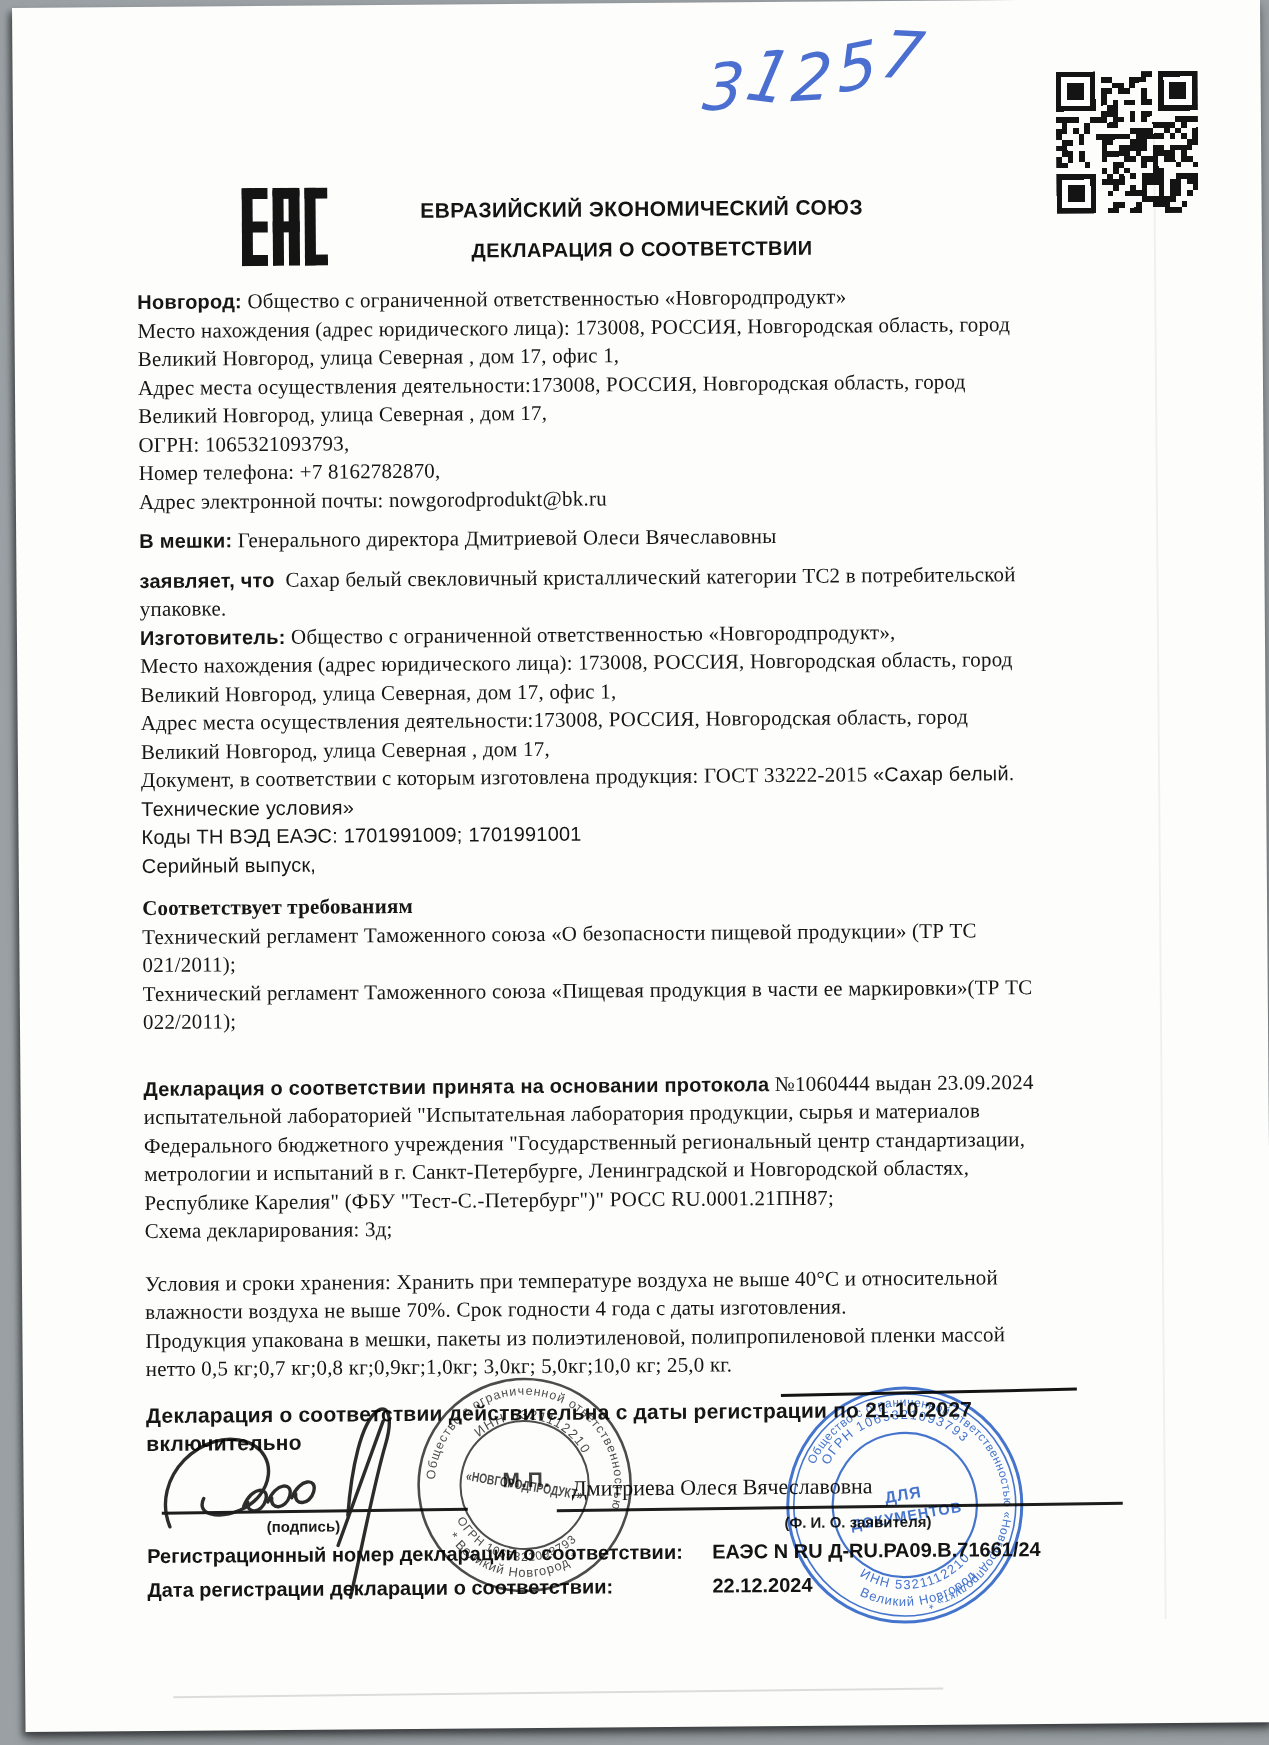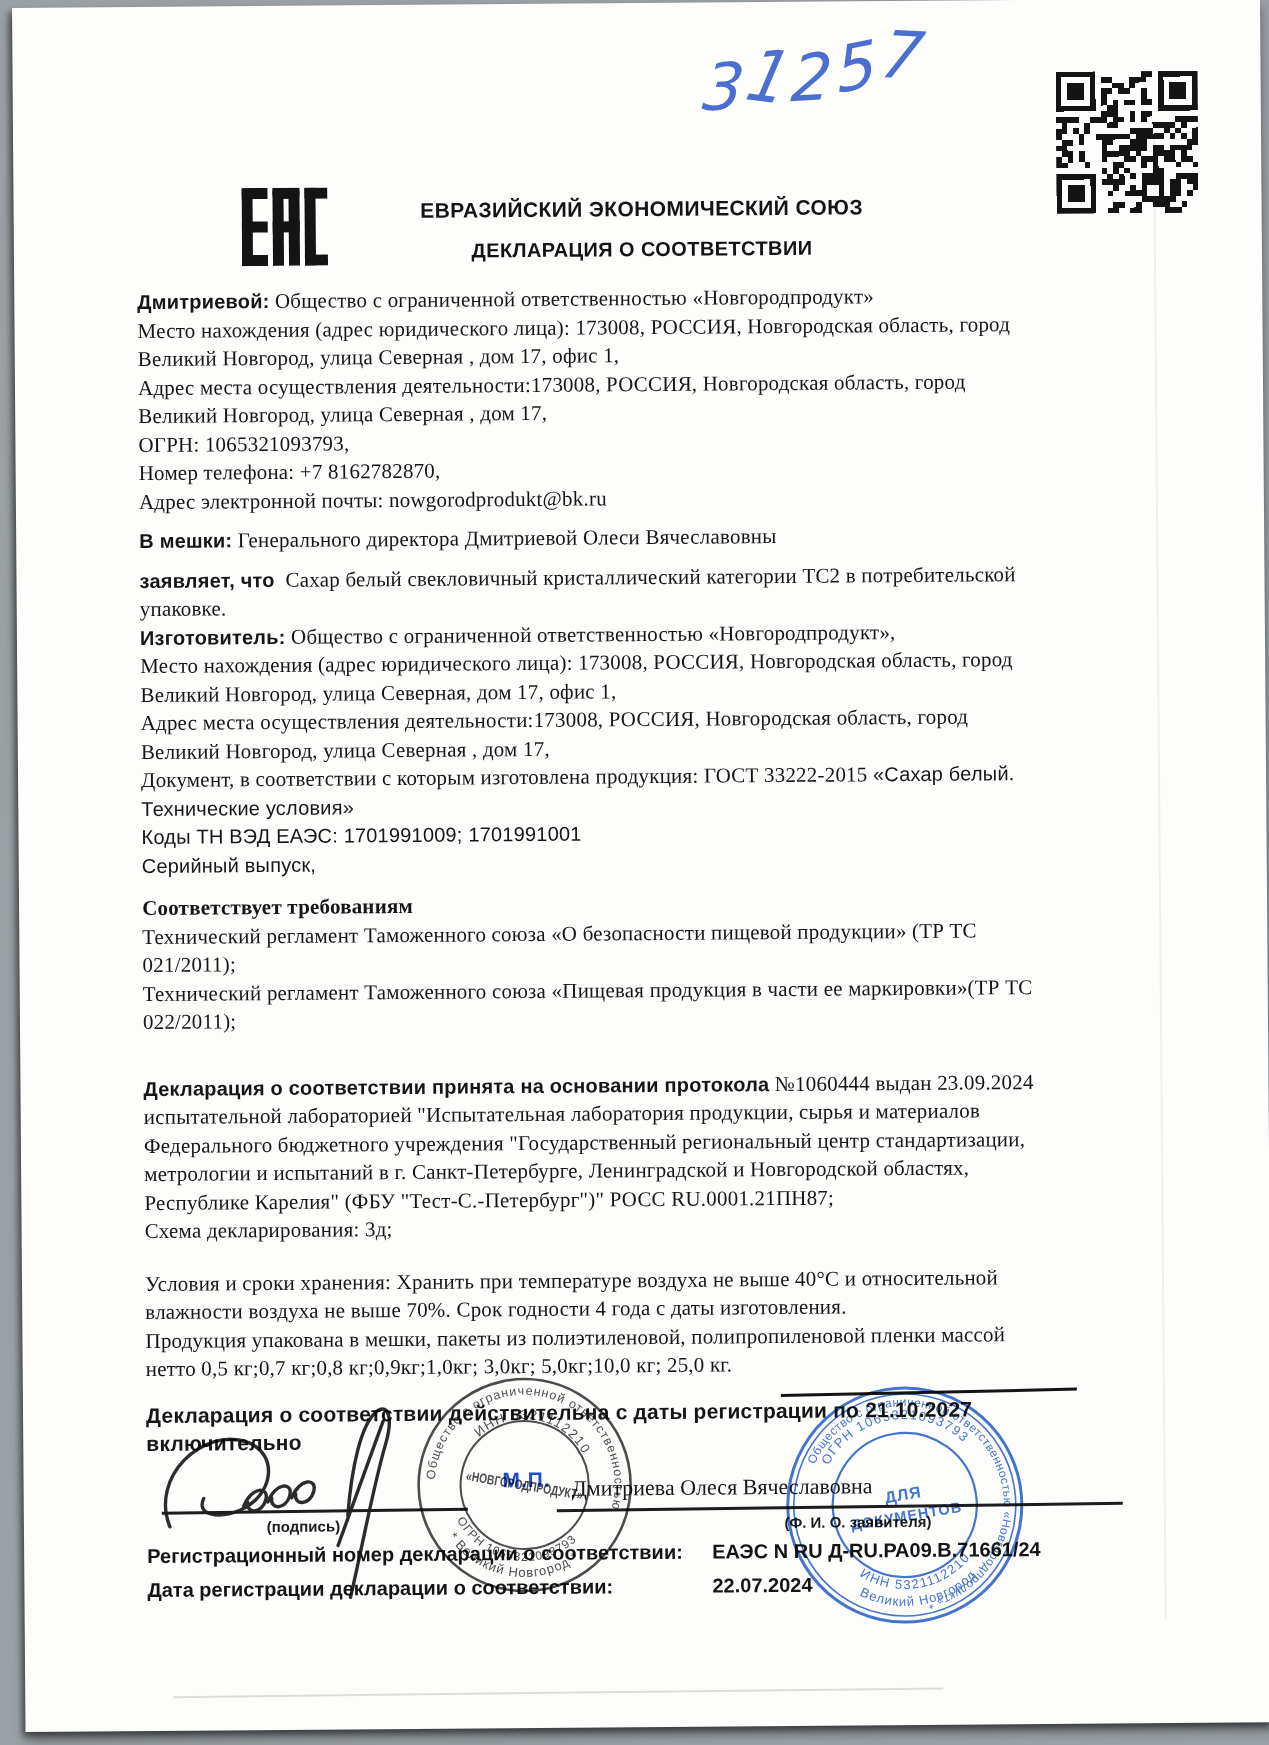--- a/index.html
+++ b/index.html
@@ -57,21 +57,21 @@
   .sigline.l2{left:533px;width:566px;transform:rotate(-.3deg);}
   .cap{position:absolute;font-family:"Liberation Sans","DejaVu Sans",sans-serif;
        font-size:15px;font-weight:700;color:#1a1a1a;text-align:center;top:1512px;}
   .cap.sig{left:182px;width:195px;}
   .cap.fio{left:700px;width:268px;}
   .fio-name{position:absolute;left:548px;top:1472px;font-size:22px;color:#161616;white-space:nowrap;}
   .regrow{position:absolute;left:123px;width:1080px;font-family:"Liberation Sans","DejaVu Sans",sans-serif;
           font-weight:700;font-size:20px;color:#141414;white-space:nowrap;}
   .regrow .val{position:absolute;left:565px;top:0;}
   .mp{position:absolute;left:466px;top:1464px;width:74px;text-align:center;
-      font-family:"Liberation Sans","DejaVu Sans",sans-serif;font-weight:700;font-size:21px;color:#1d4ed8;letter-spacing:1px;}
+      font-family:"Liberation Sans","DejaVu Sans",sans-serif;font-weight:700;font-size:21px;color:#404040;letter-spacing:1px;}
   .stamp{position:absolute;mix-blend-mode:multiply;}
   .stamp.black{left:386px;top:1366px;opacity:.86;}
   .stamp.blue{left:756px;top:1379px;opacity:.92;}
   .sig-svg{position:absolute;left:128px;top:1392px;mix-blend-mode:multiply;}
   .st-sans{font-family:"Liberation Sans","DejaVu Sans",sans-serif;}
 </style>
 </head>
 <body>
 
 <div class="page">
@@ -320,21 +320,21 @@
         </g>
       </svg>
   </div>
 
   <div class="hdr">
     <div class="h1">ЕВРАЗИЙСКИЙ ЭКОНОМИЧЕСКИЙ СОЮЗ</div>
     <div class="h2">ДЕКЛАРАЦИЯ О СООТВЕТСТВИИ</div>
   </div>
 
   <div class="bodytext">
-    <div class="ln"><span class="b-sans">Дмитриевой:</span> <span>Общество с ограниченной ответственностью «Новгородпродукт»</span></div>
+    <div class="ln"><span class="b-sans">Новгород:</span> <span>Общество с ограниченной ответственностью «Новгородпродукт»</span></div>
     <div class="ln">Место нахождения (адрес юридического лица): 173008, РОССИЯ, Новгородская область, город</div>
     <div class="ln">Великий Новгород, улица Северная ,  дом 17, офис 1,</div>
     <div class="ln">Адрес места осуществления деятельности:173008, РОССИЯ, Новгородская область, город</div>
     <div class="ln">Великий Новгород, улица Северная ,  дом 17,</div>
     <div class="ln">ОГРН: 1065321093793,</div>
     <div class="ln">Номер телефона: +7 8162782870,</div>
     <div class="ln">Адрес электронной почты: nowgorodprodukt@bk.ru</div>
 
     <div class="ln gap-s"><span class="b-sans">В мешки:</span> <span>Генерального директора Дмитриевой Олеси Вячеславовны</span></div>
 
@@ -391,21 +391,21 @@
   <div class="fio-name">Дмитриева Олеся Вячеславовна</div>
   <div class="cap fio">(Ф. И. О. заявителя)</div>
   <div class="mp">М.П.</div>
 
   <div class="regrow" style="top:1538px;">
     <span>Регистрационный номер декларации о соответствии:</span>
     <span class="val">ЕАЭС N RU Д-RU.РА09.В.71661/24</span>
   </div>
   <div class="regrow" style="top:1572px;">
     <span>Дата регистрации декларации о соответствии:</span>
-    <span class="val">22.07.2024</span>
+    <span class="val">22.12.2024</span>
   </div>
 
   <svg class="stamp black" width="230" height="230" viewBox="0 0 230 230">
     <defs>
       <path id="bs-ring" d="M 26.4,130.6 A 90,90 0 1 1 203.6,130.6"></path>
       <path id="bs-inn" d="M 57.8,82 A 66,66 0 0 1 172.2,82"></path>
       <path id="bs-ogrn" d="M 52.8,158.6 A 76,76 0 0 0 177.2,158.6"></path>
       <path id="bs-city" d="M 44.5,174.1 A 92,92 0 0 0 185.5,174.1"></path>
     </defs>
     <g transform="rotate(10,115,115)" fill="#2e2e2e" stroke="none">

